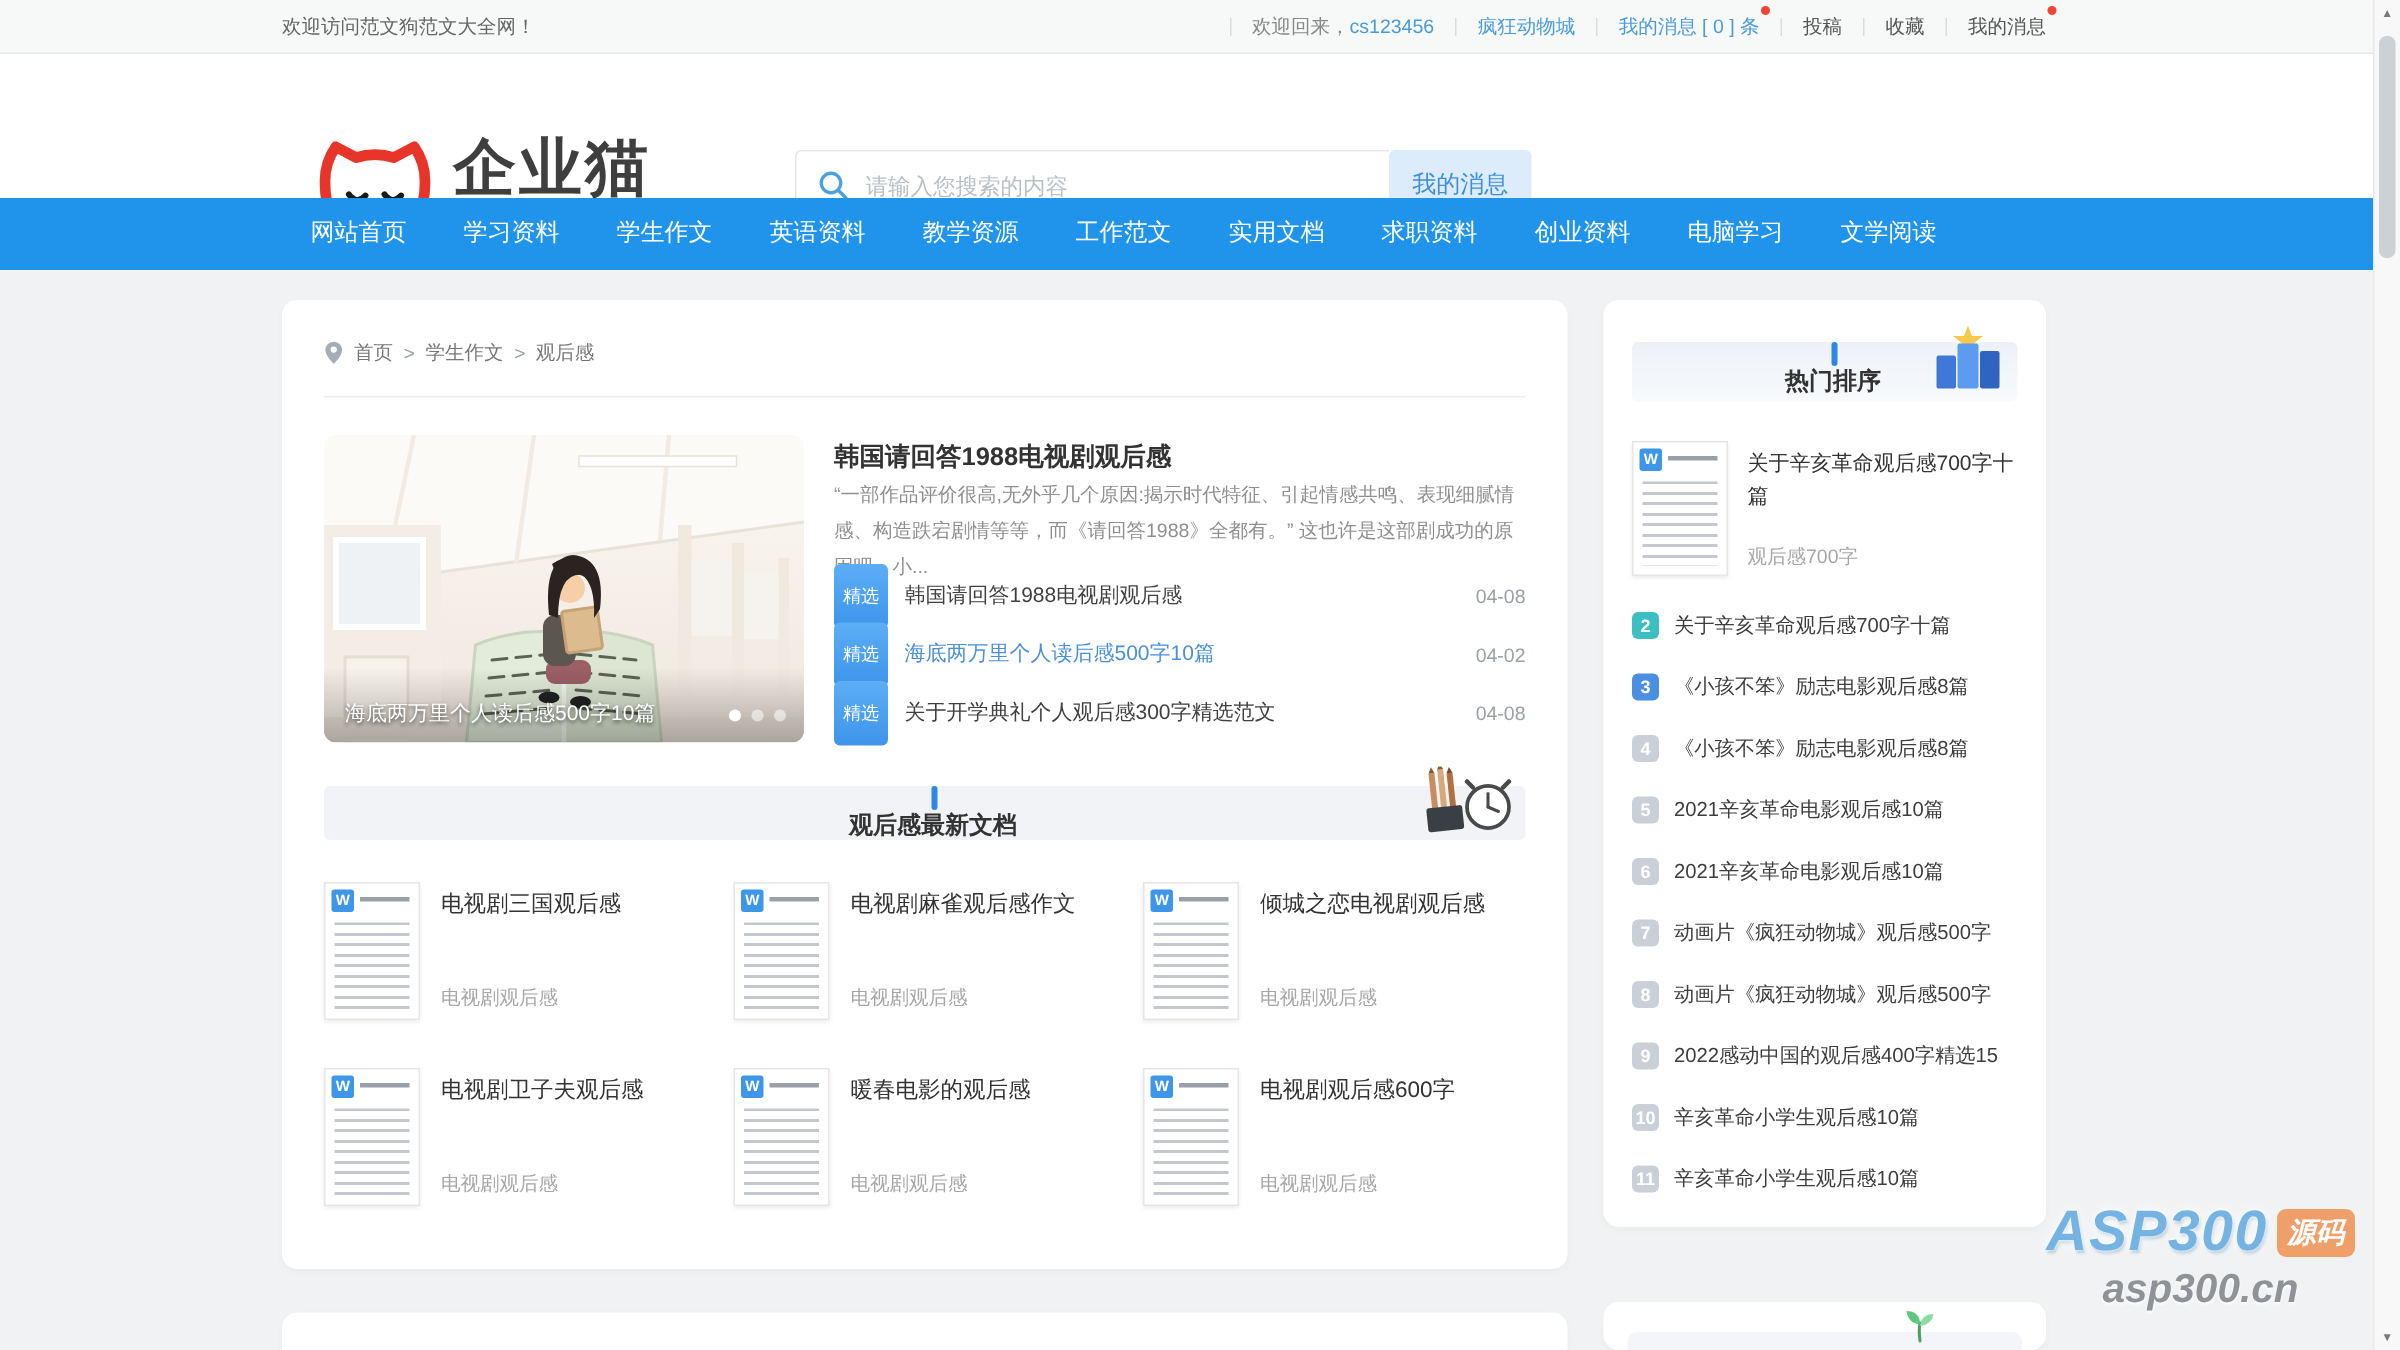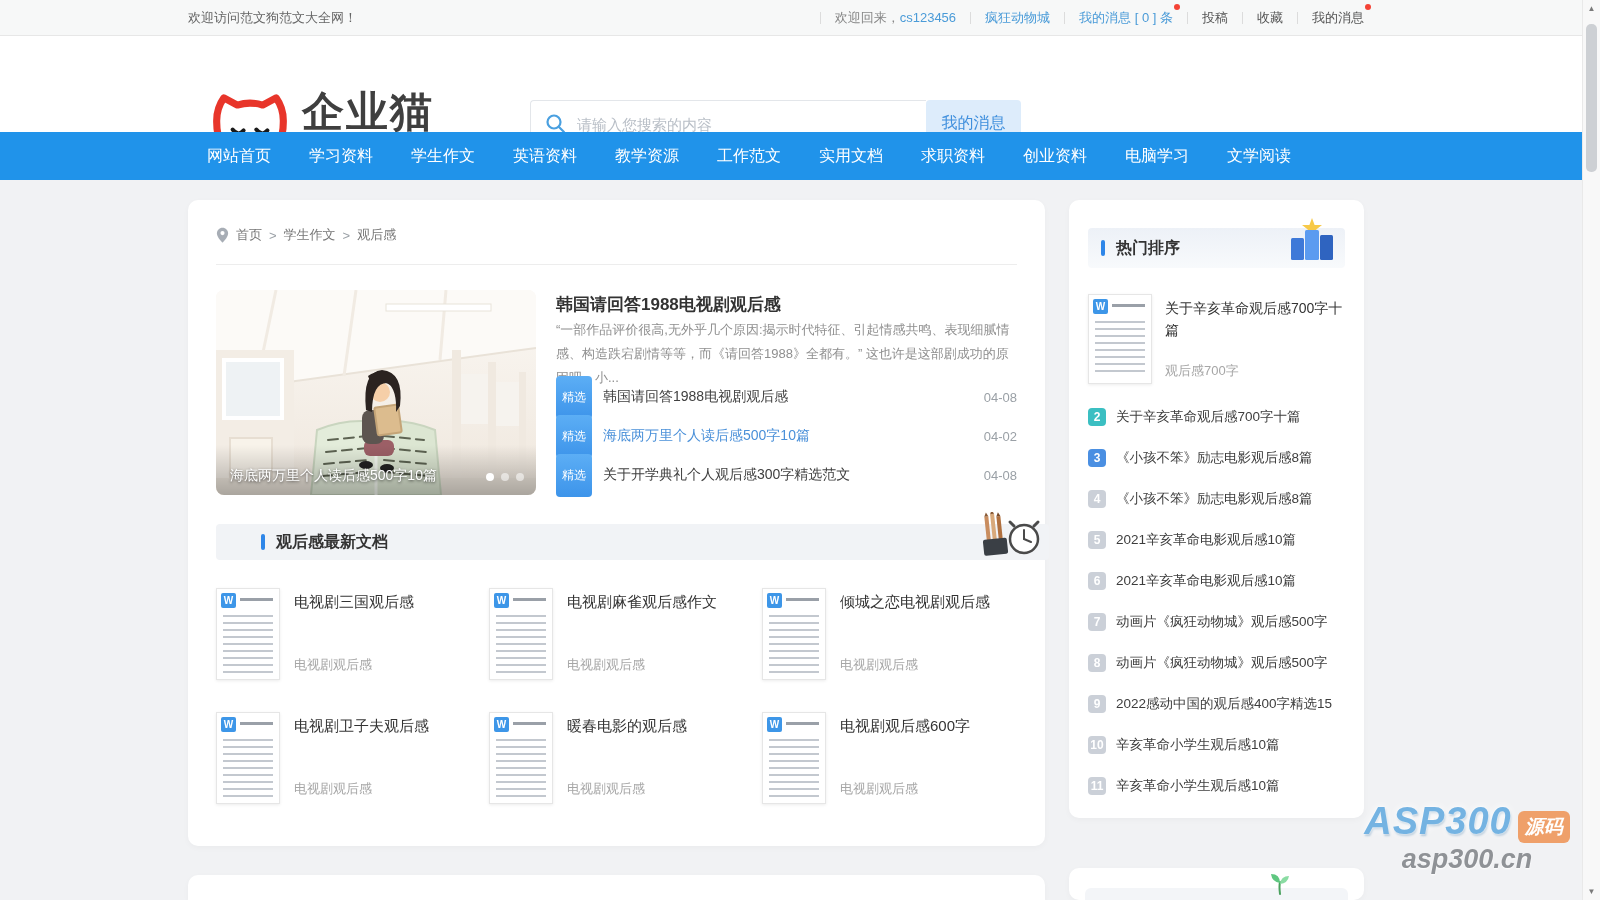--- a/index.html
+++ b/index.html
@@ -63,22 +63,22 @@
   .feat-title{position:absolute;left:368px;top:93px;font-size:17px;font-weight:bold;color:#333;cursor:pointer;}
   .feat-excerpt{position:absolute;left:368px;top:118px;width:461px;font-size:13px;color:#8f8f8f;line-height:24px;}
   .feat-list{position:absolute;left:368px;top:184px;width:461px;}
   .feat-row{position:relative;display:flex;align-items:center;height:26px;margin-bottom:13px;cursor:pointer;}
   .badge-jx{background:linear-gradient(#5caef5,#3d94ea);color:#fff;font-size:12px;padding:13px 6px;border-radius:4px;margin-right:11px;flex:none;}
   .feat-row .t{font-size:14px;color:#404040;white-space:nowrap;overflow:hidden;}
   .feat-row .t.hl{color:#4a90d9;}
   .feat-row .d{position:absolute;right:0;color:#9aa0a6;font-size:13px;}
 
   
-  .strip{position:absolute;display:flex;align-items:center;border-radius:4px;}
-  .strip-main{left:28px;top:324px;width:801px;height:36px;background:#f1f3f6;padding-left:32px;}
+  .strip{position:absolute;display:flex;align-items:center;border-radius:4px;flex-direction:column;}
+  .strip-main{left:28px;top:324px;width:801px;height:36px;background:#f1f3f6;}
   .strip-side{left:19px;top:28px;width:257px;height:40px;background:linear-gradient(#edf1f7,#f8fafc);}
   .strip .bar{width:4px;height:16px;background:#2e86e8;border-radius:2px;margin-left:13px;flex:none;}
   .strip .lbl{font-size:16px;font-weight:bold;color:#333;margin-left:11px;white-space:nowrap;}
   .strip-art{position:absolute;}
 
   
   .thumb-doc{position:relative;width:62px;height:90px;background:#fff;border:1px solid #e6e6e6;box-shadow:0 1px 3px rgba(0,0,0,.08);flex:none;}
   .thumb-doc.h88{height:88px;}
   .thumb-doc .w{position:absolute;top:4px;left:4px;width:15px;height:15px;background:#3d96e8;color:#fff;font-size:10px;font-weight:bold;display:flex;align-items:center;justify-content:center;border-radius:2px;}
   .thumb-doc .headline{position:absolute;top:9px;left:23px;right:6px;height:3px;background:#9aa0a8;}
@@ -97,21 +97,21 @@
   .rank-list{position:absolute;left:19px;top:196px;width:257px;}
   .rank-row{display:flex;align-items:center;height:41px;cursor:pointer;}
   .rk{width:18px;height:18px;border-radius:4px;color:#fff;font-size:12px;font-weight:bold;display:flex;align-items:center;justify-content:center;margin-right:10px;flex:none;}
   .rk-teal{background:#3bbfc2;}
   .rk-blue{background:#4a8fe2;}
   .rk-gray{background:#cbd0d8;}
   .rank-row .t{font-size:13.5px;color:#3d3d3d;white-space:nowrap;overflow:hidden;}
 
   
   .watermark{position:absolute;left:1362px;top:800px;width:210px;text-align:center;pointer-events:none;z-index:40;}
-  .wm-line1{display:flex;align-items:flex-end;justify-content:center;}
+  .wm-line1{display:flex;align-items:center;justify-content:center;}
   .wm-brand{font-size:38px;font-style:italic;font-weight:900;color:#74b3e2;letter-spacing:1px;text-shadow:0 0 2px #fff,0 0 8px #fff,1px 2px 2px rgba(90,140,180,.5);}
   .wm-badge{margin-left:6px;background:#efa06a;color:#fff;font-size:19px;font-weight:bold;font-style:italic;padding:3px 7px;border-radius:6px;}
   .wm-domain{font-size:27px;font-style:italic;font-weight:bold;color:#8f9296;text-shadow:0 1px 2px #fff;margin-top:1px;}
 
   
   .scrollbar{position:absolute;right:0;top:0;width:17px;height:900px;background:#f8f8f8;border-left:1px solid #e9e9e9;z-index:50;}
   .sb-arrow{position:absolute;left:0;width:17px;text-align:center;font-size:8px;color:#7a7a7a;cursor:pointer;}
   .sb-up{top:4px;}
   .sb-down{bottom:4px;}
   .sb-thumb{position:absolute;left:3px;top:24px;width:11px;height:148px;background:#cdd0d4;border-radius:5px;cursor:pointer;}

